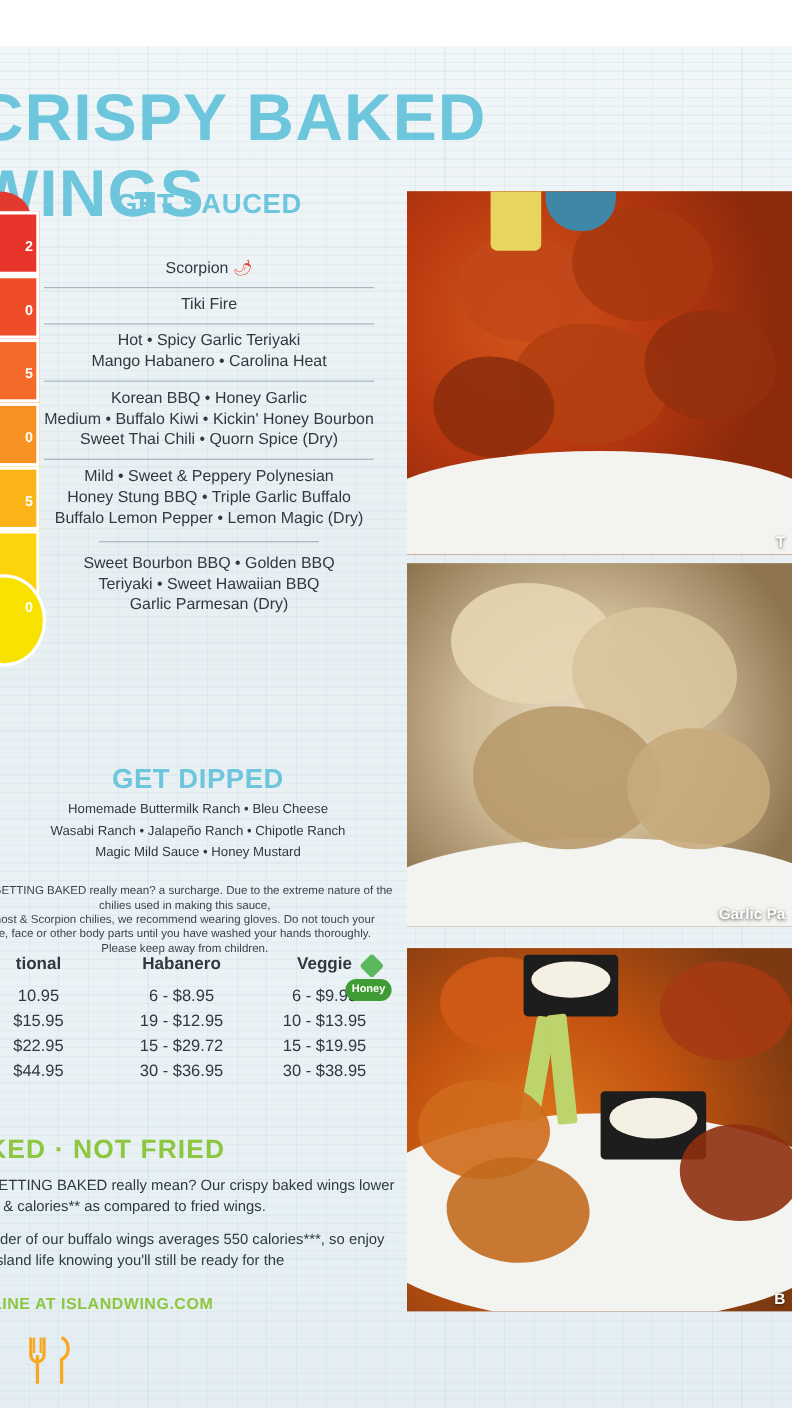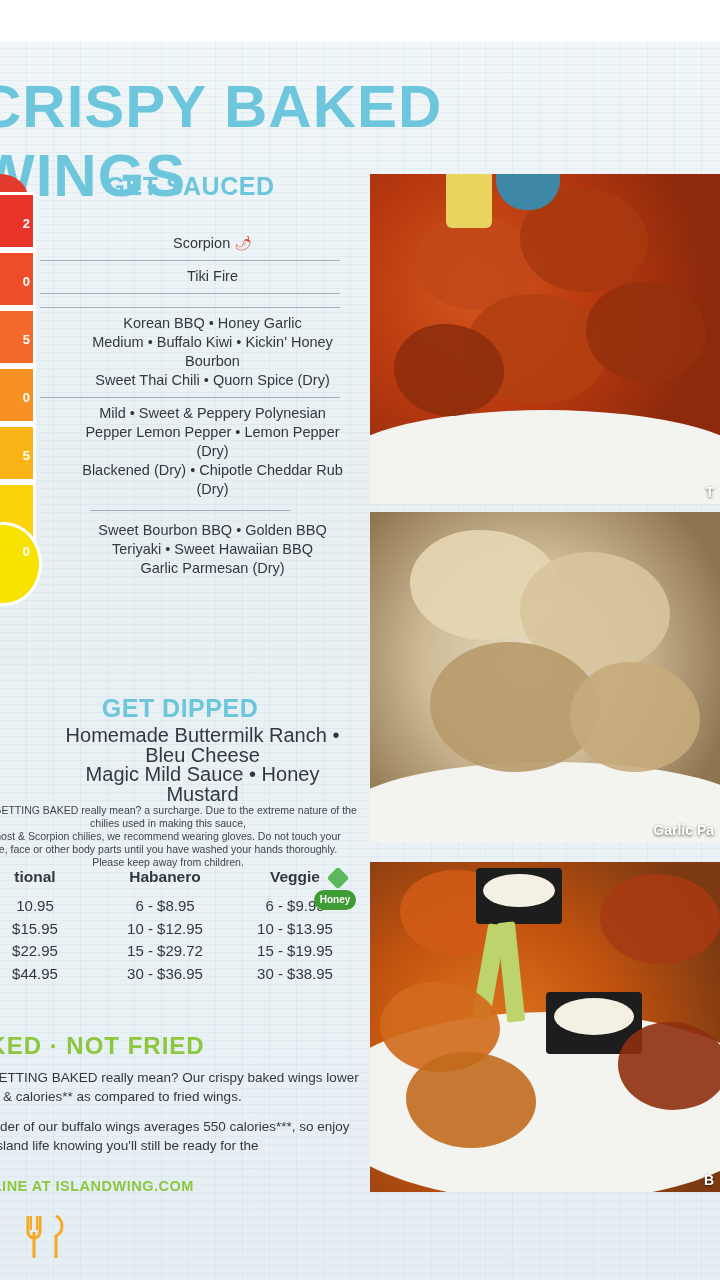--- a/index.html
+++ b/index.html
@@ -45,27 +45,27 @@
 
   
   .h2{
     position:absolute;font-size:25px;font-weight:bold;color:#6ec6dd;letter-spacing:.5px;
     text-align:center;
   }
 
   
   .sauces{position:absolute;left:30px;top:216px;width:320px;text-align:center;color:#2f3a3f;}
   .sgroup{padding:6px 0 7px 0;}
-  .sline{font-size:14.5px;line-height:19px;margin-left:45px;}
+  .sline{font-size:14.5px;line-height:19px;}
   .divider{height:1px;background:#9fb2ba;margin:0 10px;}
   .pepper{color:#e2452f;font-size:14px;}
 
   
   .dips{position:absolute;left:20px;top:726px;width:320px;text-align:center;color:#2f3a3f;}
-  .dips .sline{font-size:20px;line-height:19.5px;}
+  .dips .sline{font-size:12px;line-height:19.5px;}
 
   
   .disclaimer{
     position:absolute;left:-22px;top:804px;width:380px;text-align:center;
     font-size:10.5px;line-height:13px;color:#3b464b;
   }
 
   
   .prices{position:absolute;left:-30px;top:868px;width:390px;color:#2f3a3f;}
   .pcols{display:flex;}
@@ -161,47 +161,50 @@
     </div>
   </div>
   <div class="divider"></div>
 
   <div class="sgroup">
     <div class="sline">Tiki Fire</div>
   </div>
   <div class="divider"></div>
 
   <div class="sgroup">
+    <div class="sline">Hot • Spicy Garlic Teriyaki</div>
+    <div class="sline">Mango Habanero • Carolina Heat</div>
   </div>
   <div class="divider"></div>
 
   <div class="sgroup">
     <div class="sline">Korean BBQ • Honey Garlic</div>
     <div class="sline">Medium • Buffalo Kiwi • Kickin' Honey Bourbon</div>
     <div class="sline">Sweet Thai Chili • Quorn Spice (Dry)</div>
   </div>
   <div class="divider"></div>
 
   <div class="sgroup">
     <div class="sline">Mild • Sweet &amp; Peppery Polynesian</div>
-    <div class="sline">Pepper Lemon Pepper • Lemon Pepper (Dry)</div>
-    <div class="sline">Blackened (Dry) • Chipotle Cheddar Rub (Dry)</div>
+    <div class="sline">Honey Stung BBQ • Triple Garlic Buffalo</div>
+    <div class="sline">Buffalo Lemon Pepper • Lemon Magic (Dry)</div>
   </div>
   <div class="divider" style="margin:4px 60px;"></div>
 
   <div class="sgroup">
     <div class="sline">Sweet Bourbon BBQ • Golden BBQ</div>
     <div class="sline">Teriyaki • Sweet Hawaiian BBQ</div>
     <div class="sline">Garlic Parmesan (Dry)</div>
   </div>
 </div>
 
 <div class="h2" style="left:20px;top:694px;width:320px;">GET DIPPED</div>
 <div class="dips">
   <div class="sline">Homemade Buttermilk Ranch •  Bleu Cheese</div>
+  <div class="sline">Wasabi Ranch • Jalapeño Ranch • Chipotle Ranch</div>
   <div class="sline">Magic Mild Sauce • Honey Mustard</div>
 </div>
 
 <div class="disclaimer">
   <div>es GETTING BAKED really mean? a surcharge. Due to the extreme nature of the chilies used in making this sauce,</div>
   <div>host &amp; Scorpion chilies, we recommend wearing gloves. Do not touch your</div>
   <div>e, face or other body parts until you have washed your hands thoroughly.</div>
   <div>Please keep away from children.</div>
 </div>
 
@@ -210,21 +213,21 @@
     <div class="pcol">
       <div class="chead">tional</div>
       <div class="prow">10.95</div>
       <div class="prow">$15.95</div>
       <div class="prow">$22.95</div>
       <div class="prow">$44.95</div>
     </div>
     <div class="pcol">
       <div class="chead">Habanero</div>
       <div class="prow">6 - $8.95</div>
-      <div class="prow">10 - $12.95</div>
+      <div class="prow">19 - $12.95</div>
       <div class="prow">15 - $29.72</div>
       <div class="prow">30 - $36.95</div>
     </div>
     <div class="pcol">
       <div class="chead">Veggie</div>
       <div class="prow">6 - $9.95</div>
       <div class="prow">10 - $13.95</div>
       <div class="prow">15 - $19.95</div>
       <div class="prow">30 - $38.95</div>
     </div>

